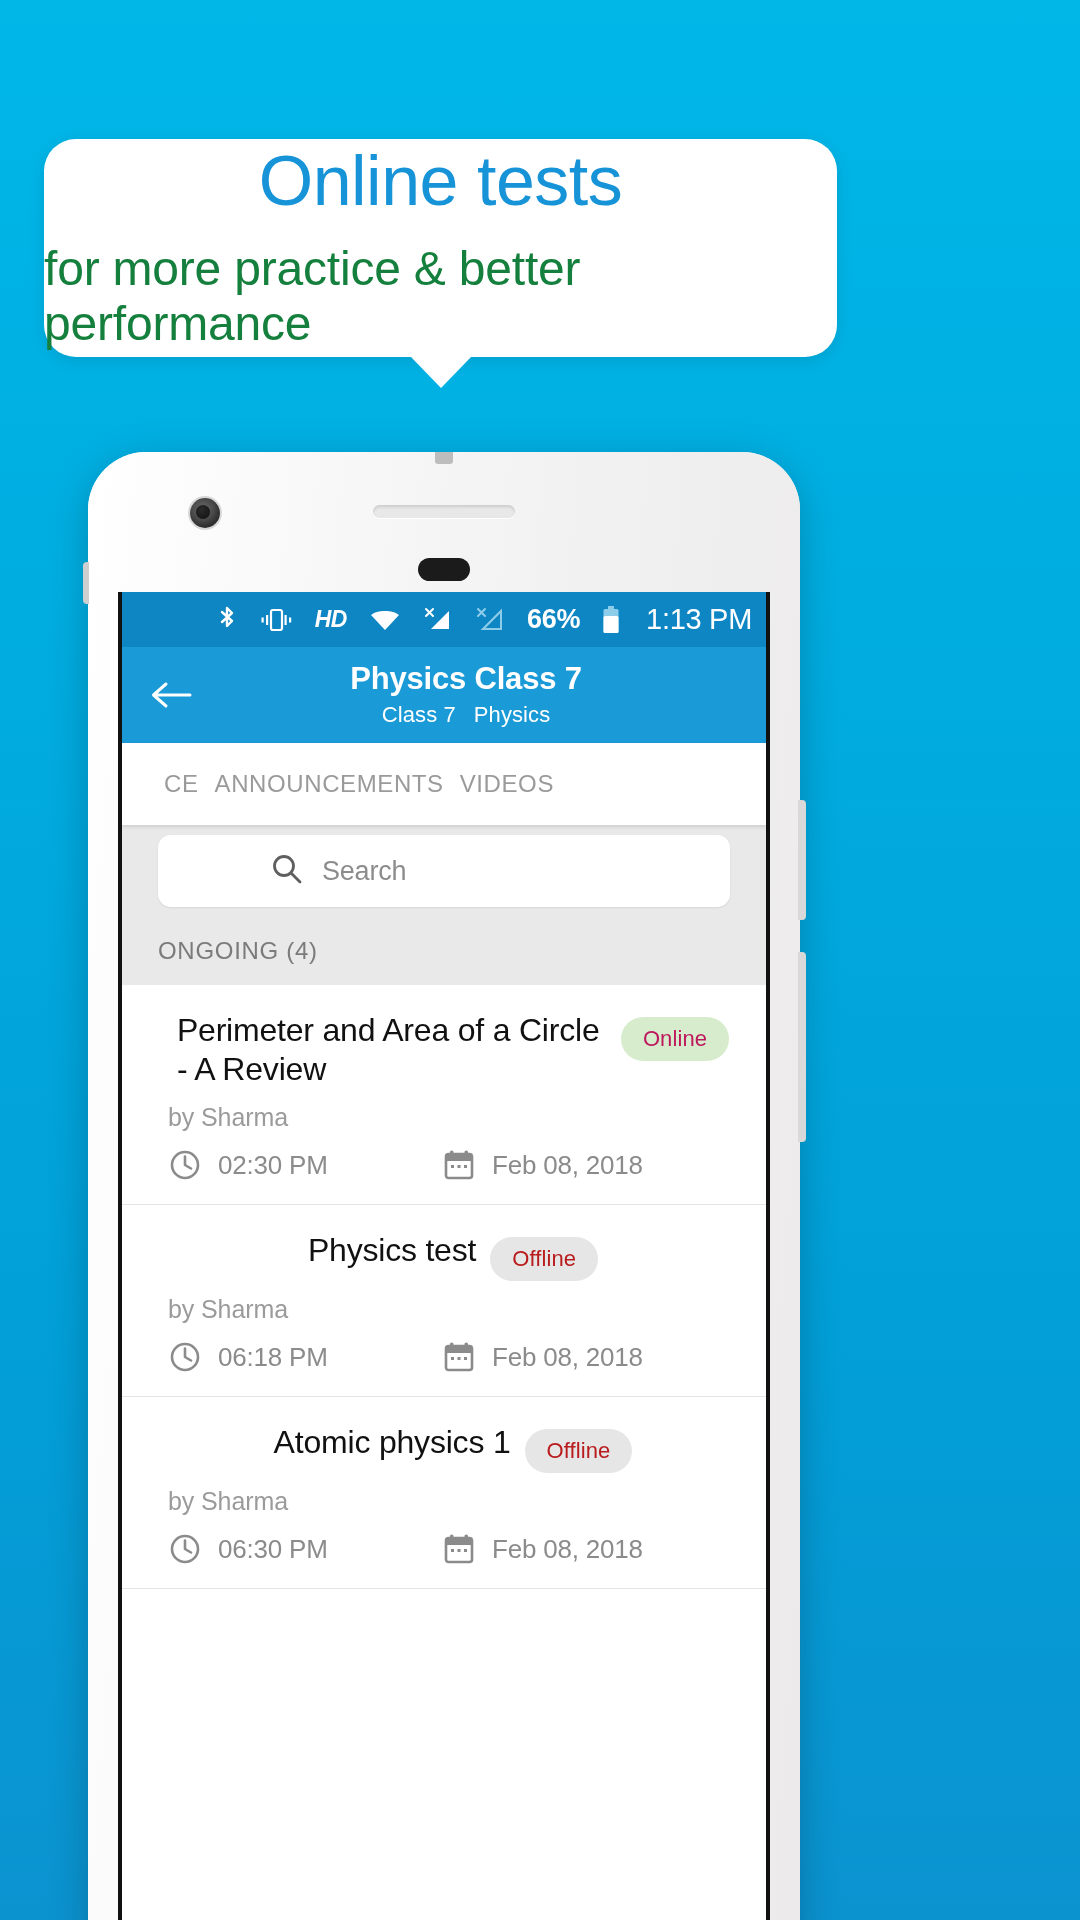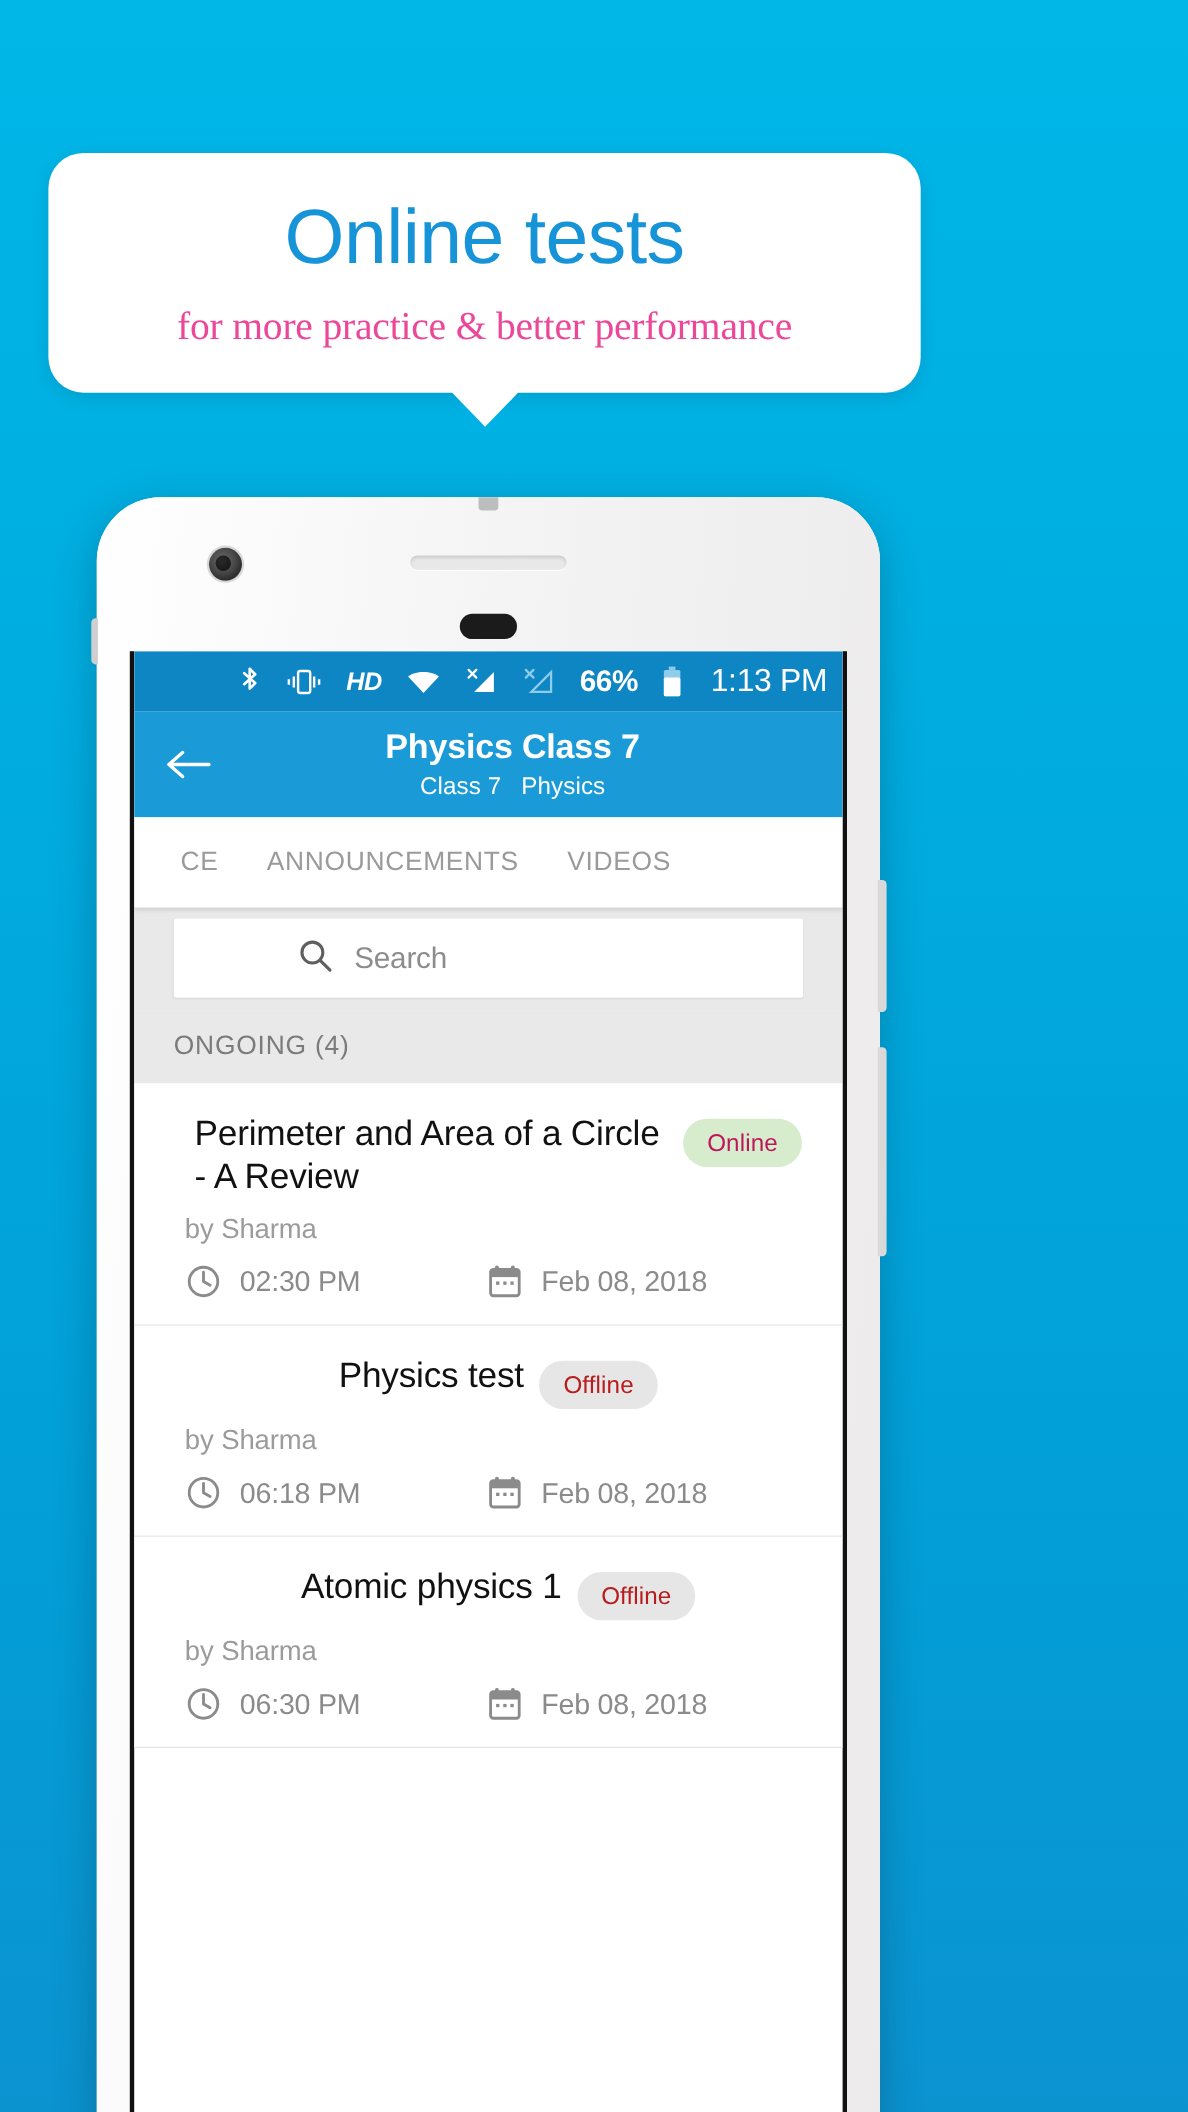--- a/index.html
+++ b/index.html
@@ -33,25 +33,24 @@
   }
   .bubble-title {
     font-size: 70px;
     color: #1793d8;
     font-weight: 400;
     letter-spacing: -0.5px;
     line-height: 1.05;
   }
   .bubble-sub {
     margin-top: 22px;
-    font-size: 36px;
-    color: #ec4899;
+    font-size: 48px;
+    color: #15803d;
     font-weight: 400;
     letter-spacing: -0.2px;
-    font-family: Liberation Serif, serif;
   }
   .bubble-tail {
     position: absolute;
     left: 410px;
     top: 356px;
     width: 0;
     height: 0;
     border-left: 31px solid transparent;
     border-right: 31px solid transparent;
     border-top: 32px solid #ffffff;
@@ -221,21 +220,21 @@
     display: flex;
     align-items: stretch;
     box-shadow: 0 2px 4px rgba(0,0,0,0.12);
     position: relative;
     z-index: 3;
   }
   .tab {
     display: flex;
     align-items: center;
     justify-content: center;
-    padding: 0 22px;
+    padding: 0 8px;
     font-size: 24px;
     color: #9a9a9a;
     letter-spacing: 0.6px;
     position: relative;
     white-space: nowrap;
   }
   .tab.first { padding-left: 42px; }
   .tab.active { color: #101010; font-weight: 700; }
   .tab.active::after {
     content: "";
@@ -246,21 +245,21 @@
   }
 
   
   .search-wrap {
     background: #e9e9e9;
     padding: 10px 36px 12px 36px;
   }
   .search-box {
     height: 72px;
     background: #ffffff;
-    border-radius: 2px;
+    border-radius: 13px;
     display: flex;
     align-items: center;
     padding-left: 112px;
     box-shadow: 0 1px 2px rgba(0,0,0,0.08);
   }
   .search-icon { margin-right: 18px; flex-shrink: 0; }
   .search-placeholder {
     font-size: 27px;
     color: #8c8c8c;
     letter-spacing: -0.2px;

